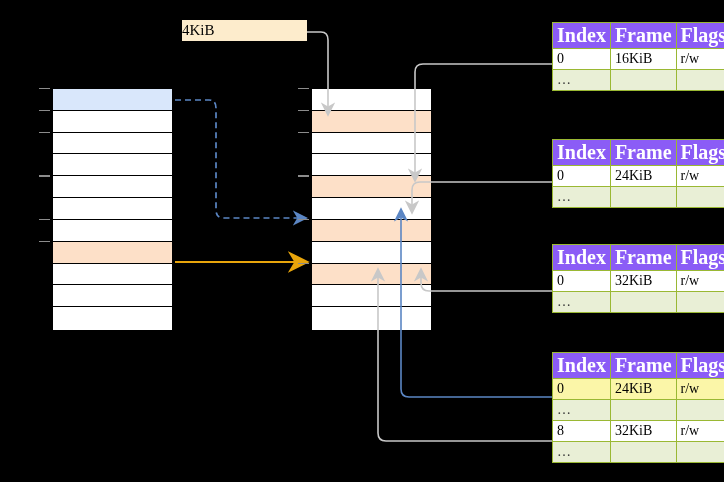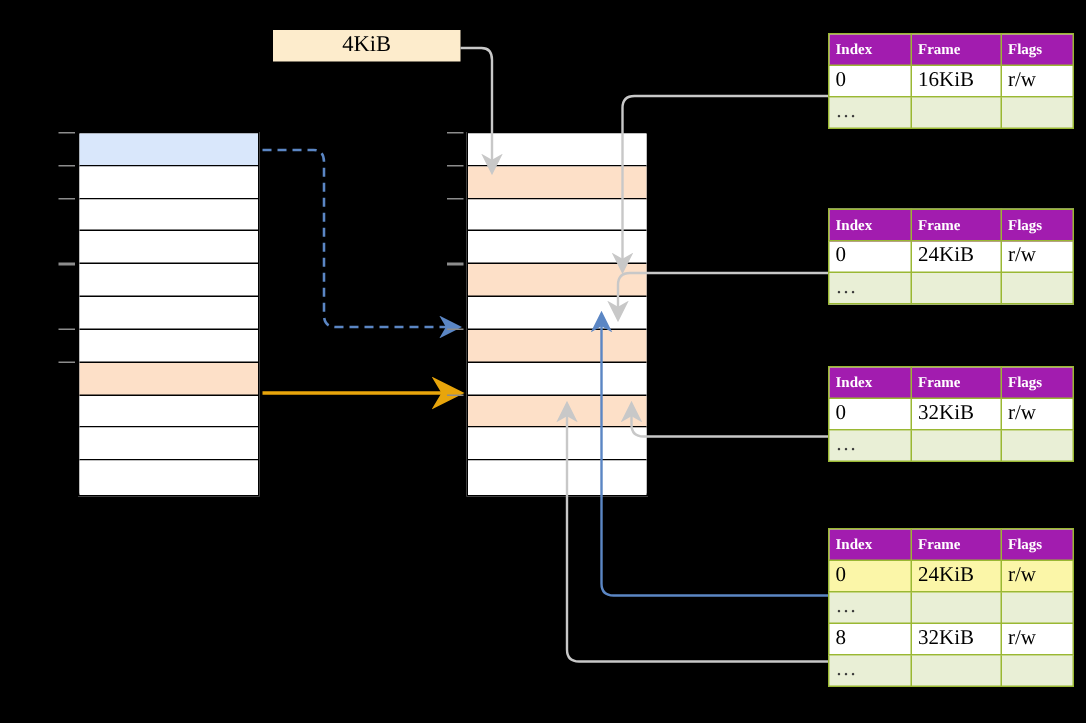--- a/index.html
+++ b/index.html
@@ -10,28 +10,28 @@
   
   .col{position:absolute;border:1.6px solid #000;box-sizing:border-box;background:#fff;}
   .cell{box-sizing:border-box;border-bottom:1.4px solid #000;background:#fff;}
   .cell:last-child{border-bottom:none;}
   .cell.blue{background:#d9e7fb;}
   .cell.peach{background:#fde0c8;}
   .tick{position:absolute;height:1.4px;background:#8c8c8c;width:11px;}
 
   
   .label4k{position:absolute;background:#fdeccc;border:0;color:#000;
-           text-align:center;font-size:15px;line-height:21px;}
+           text-align:left;font-size:15px;line-height:21px;}
 
   
   .ptable{position:absolute;border-collapse:collapse;background:#fff;
           font-size:14px;border:1px solid #9ab833;}
   .ptable td,.ptable th{border:1px solid #9ab833;padding:1px 4px;
           text-align:left;font-weight:normal;height:21px;box-sizing:border-box;}
-  .ptable th{background:#a21caf;color:#fff;font-weight:bold;font-size:10px;}
+  .ptable th{background:#8b5cf6;color:#fff;font-weight:bold;font-size:20px;}
   .ptable td.ellip{background:#e9efd6;color:#3a3a3a;letter-spacing:1px;}
   .ptable tr.dim td{background:#e9efd6;}
   .ptable td.hl{background:#fbf6a8;}
   .c-index{width:55px;}
   .c-frame{width:60px;}
   .c-flags{width:48px;}
 
   svg.overlay{position:absolute;left:0;top:0;width:724px;height:482px;
               pointer-events:none;}
 </style>

